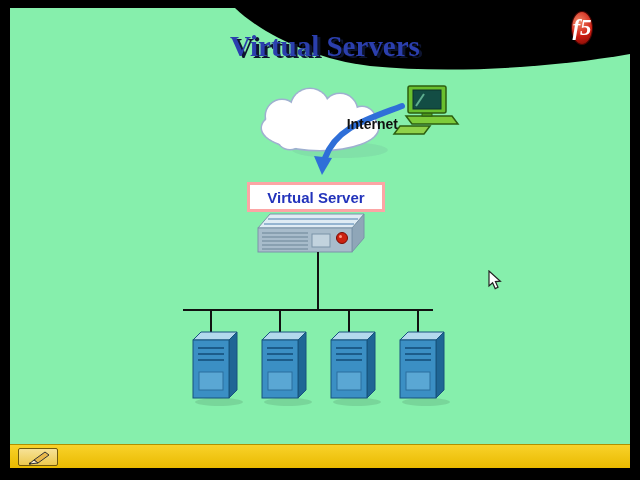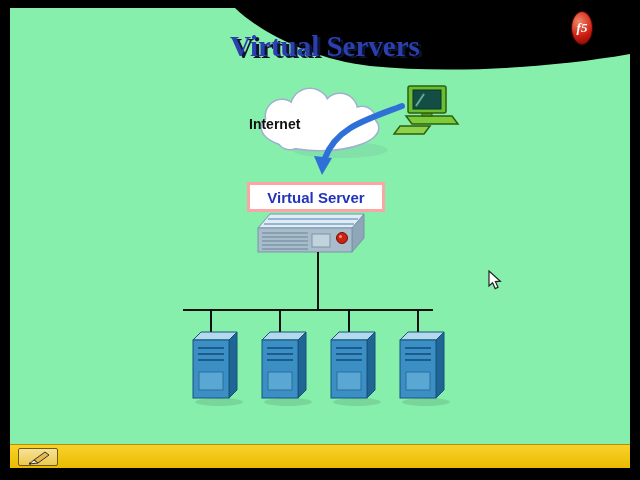--- a/index.html
+++ b/index.html
@@ -16,25 +16,25 @@
   .diagram-svg { position:absolute; left:0; top:0; width:620px; height:436px; z-index:1; }
   .slide-title {
     position:absolute; left:190px; top:22px; width:250px; text-align:center;
     font-family:"Liberation Serif", serif; font-weight:bold; font-size:29px;
     color:#2b3fae; text-shadow:3px 2px 0 #0d1430; z-index:3; white-space:nowrap;
   }
   .f5-logo {
     position:absolute; left:562px; top:4px; width:20px; height:32px; border-radius:50%;
     background:radial-gradient(circle at 35% 30%, #f08868, #cf1d12 55%, #7e0b04);
     color:#fff; font-family:"Liberation Serif", serif; font-style:italic; font-weight:bold;
-    font-size:13px; display:flex; align-items:center; justify-content:center; z-index:4;
+    font-size:23px; display:flex; align-items:center; justify-content:center; z-index:4;
     box-shadow:0 0 0 1px #4a0502;
   }
   .cloud-label {
-    position:absolute; left:239px; top:108px; width:120px; text-align:left;
+    position:absolute; left:268px; top:108px; width:120px; text-align:right;
     font-weight:bold; font-size:14px; color:#101010; z-index:2;
   }
   .vs-box {
     position:absolute; left:237px; top:174px; width:138px; height:30px;
     background:#fff; border:3px solid #fca5a5; z-index:2;
     display:flex; align-items:center; justify-content:center;
     font-weight:bold; font-size:15px; color:#2233bb; white-space:nowrap;
   }
   .bottom-bar {
     position:absolute; left:10px; top:444px; width:620px; height:24px;

